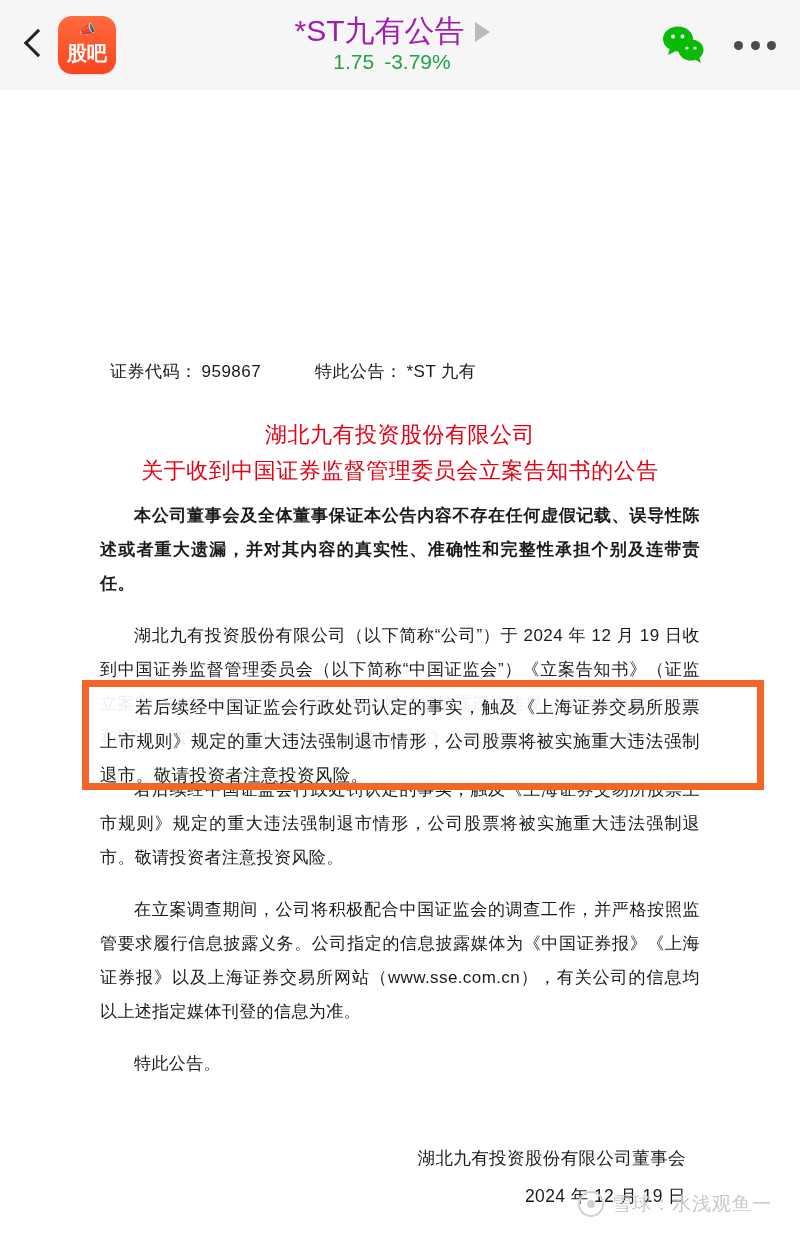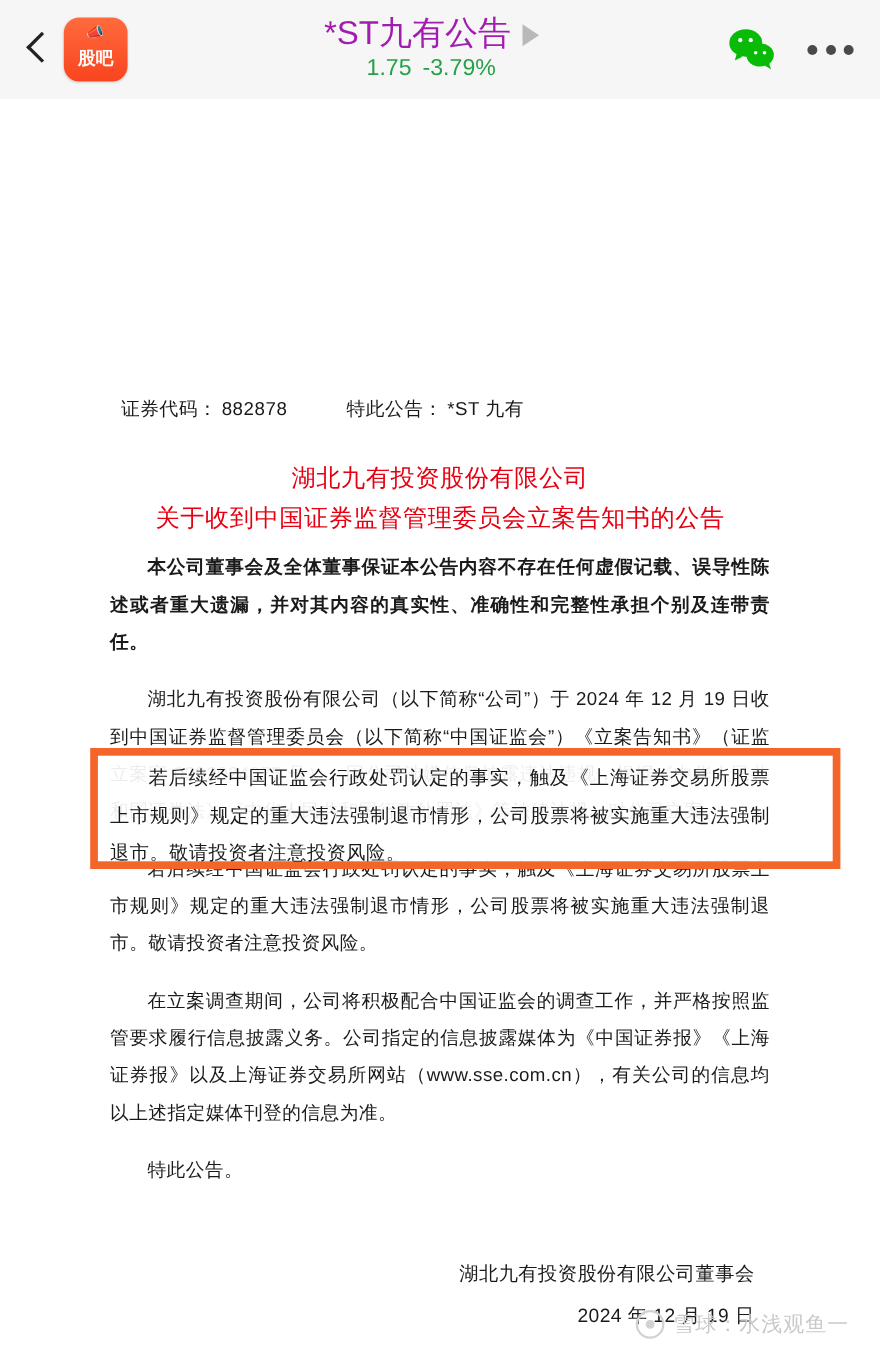--- a/index.html
+++ b/index.html
@@ -60,21 +60,21 @@
   }
   .app-badge .speaker {
     position: absolute;
     top: 7px;
     left: 50%;
     transform: translateX(-50%);
     font-size: 13px;
     line-height: 13px;
   }
   .app-badge .badge-text {
-    font-size: 16px;
+    font-size: 20px;
     font-weight: bold;
     letter-spacing: 0px;
     margin-top: 16px;
     line-height: 17px;
     white-space: nowrap;
   }
   .title-block {
     flex: 1 1 auto;
     text-align: center;
     margin-top: -2px;
@@ -300,21 +300,21 @@
     <span></span>
     <span></span>
   </div>
 </div>
 
 <div class="doc-area">
   <div class="doc-spacer"></div>
 
   <div class="meta-row">
     <div class="meta-item m1">
-      <span class="meta-label">证券代码：</span><span class="meta-val">882878</span>
+      <span class="meta-label">证券代码：</span><span class="meta-val">959867</span>
     </div>
     <div class="meta-item m2">
       <span class="meta-label">特此公告：</span><span class="meta-val">*ST 九有</span>
     </div>
   </div>
 
   <div class="doc-title">
     <span class="l1">湖北九有投资股份有限公司</span>
     <span class="l2">关于收到中国证券监督管理委员会立案告知书的公告</span>
   </div>

